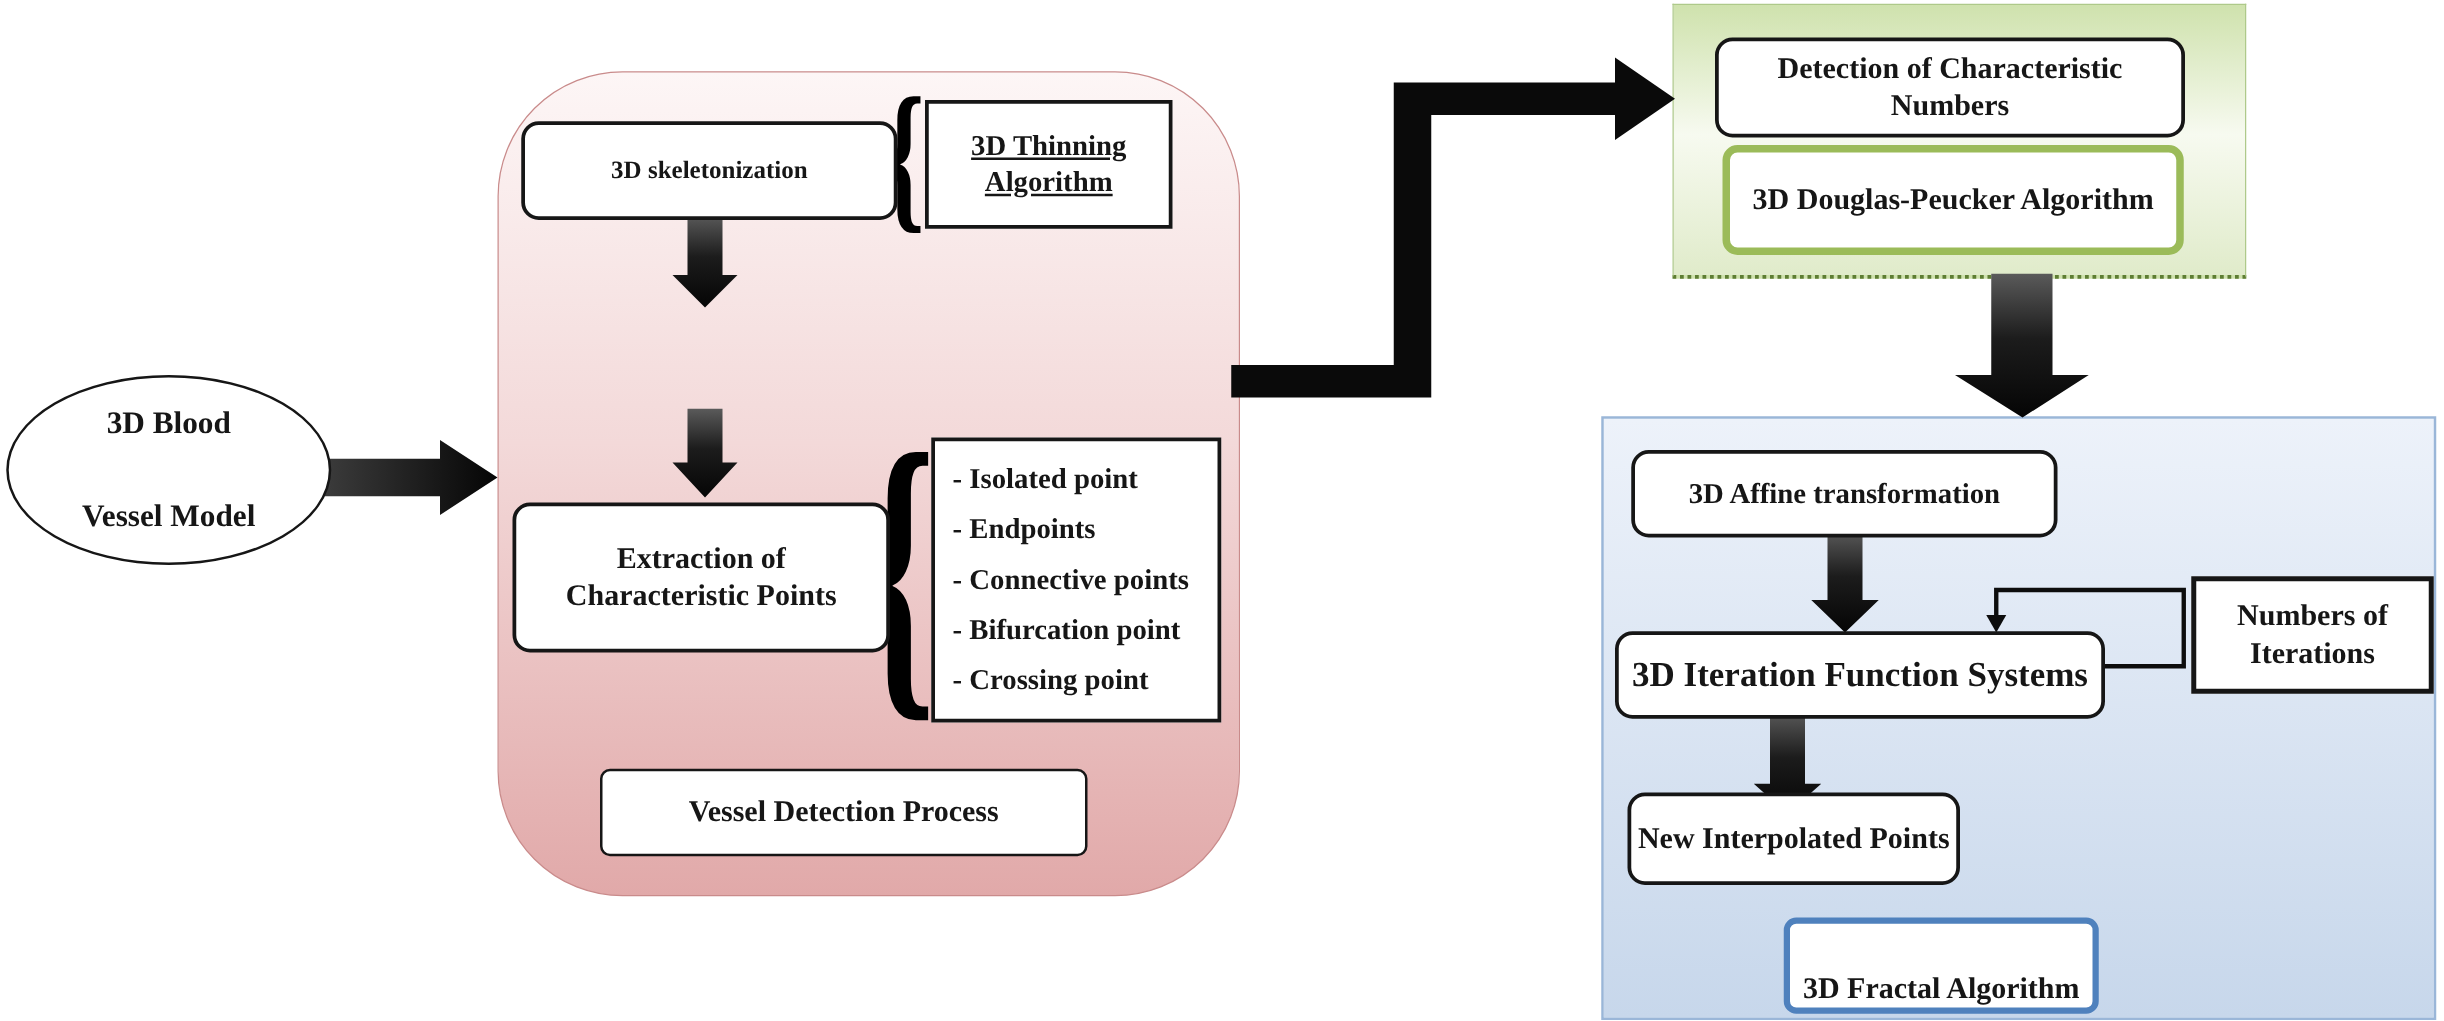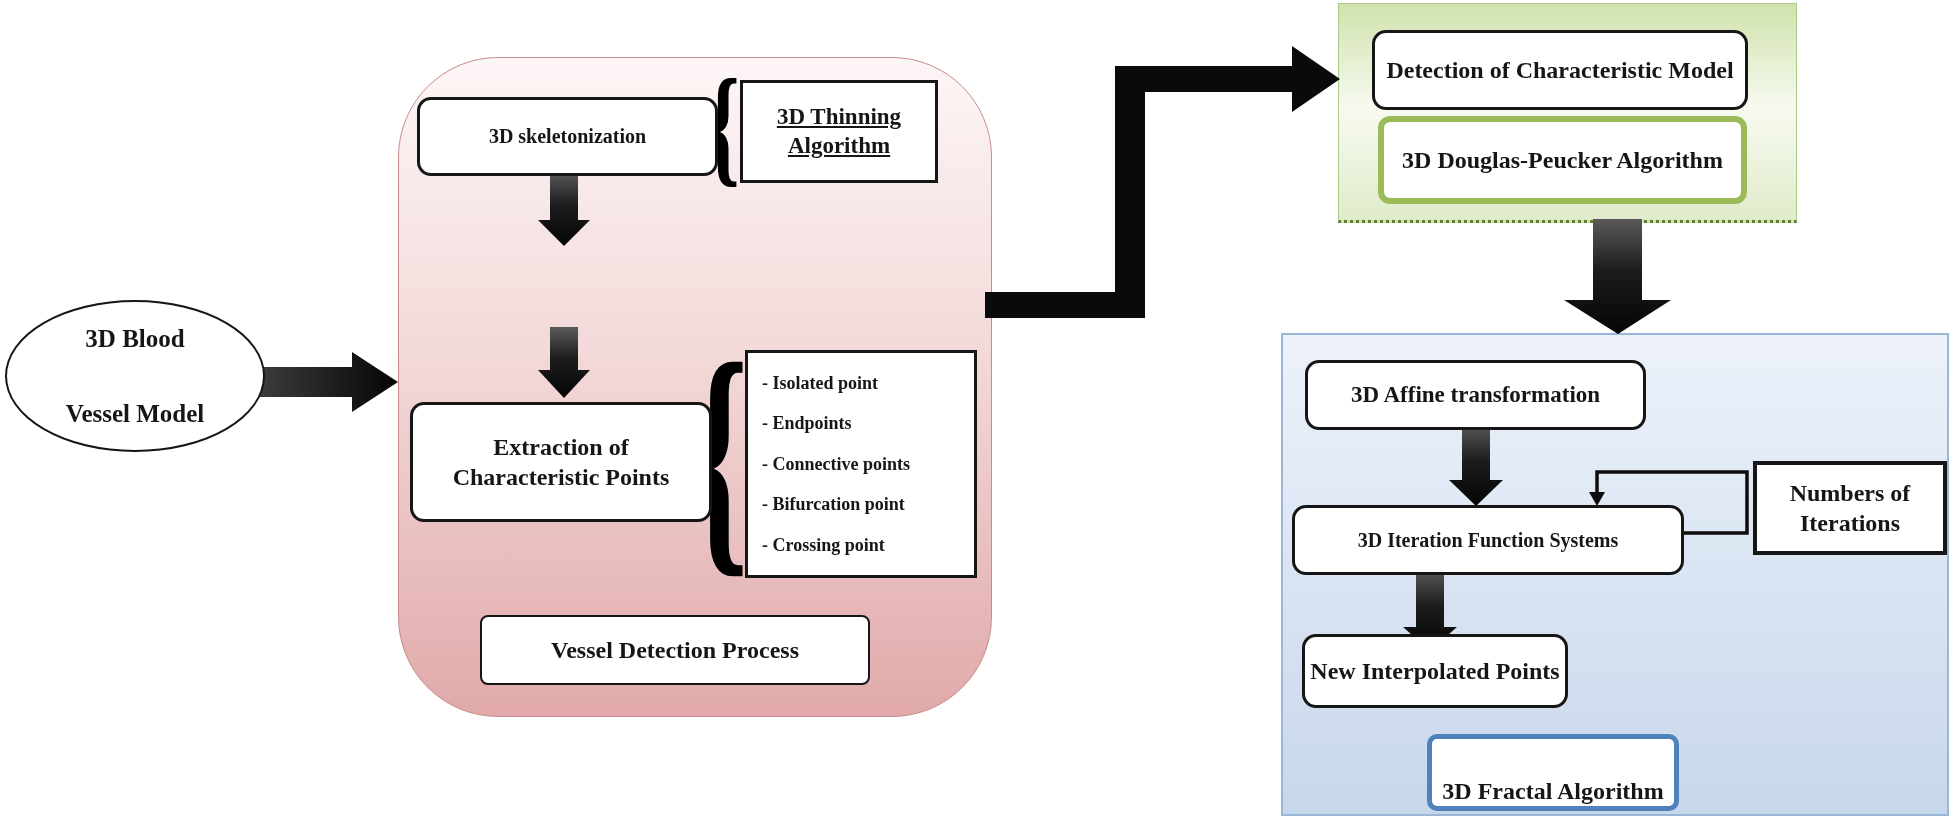--- a/index.html
+++ b/index.html
@@ -38,28 +38,28 @@
     text-align:center; font-weight:bold; line-height:1.25;
   }
   .rbox{border:3px solid var(--ink); border-radius:14px;}
   .sbox{border:3px solid var(--ink); border-radius:0;}
   .ellipse{border:2px solid var(--ink); border-radius:50%; background:#ffffff;gap:44px;}
   #node-blood-vessel{left:5px; top:300px; width:256px; height:148px; font-size:25px;}
   #node-skeletonization{left:417px; top:97px; width:295px; height:73px; font-size:20px;}
   #node-thinning{left:740px; top:80px; width:192px; height:97px; font-size:23px; text-decoration:underline;}
   #node-centerline{left:418px; top:250px; width:282px; height:72px; font-size:24px;}
   #node-extraction{left:410px; top:402px; width:296px; height:114px; font-size:24px;}
-  #node-char-list{left:745px; top:350px; width:232px; height:228px; font-size:18px;
+  #node-char-list{left:745px; top:350px; width:232px; height:228px; font-size:23px;
     align-items:flex-start; justify-content:space-around; padding:10px 0 10px 14px; box-sizing:border-box; text-align:left;}
   #node-vessel-caption{left:480px; top:615px; width:386px; height:66px; font-size:24px; border-radius:8px; border-width:2.5px;}
   #node-detection{left:1372px; top:30px; width:370px; height:74px; font-size:24px;}
   #node-douglas{left:1378px; top:116px; width:357px; height:76px; font-size:24px;
     border:6px solid var(--douglas-border); border-radius:12px;}
   #node-affine{left:1305px; top:360px; width:335px; height:64px; font-size:23px;}
-  #node-ifs{left:1292px; top:505px; width:386px; height:64px; font-size:20px;}
+  #node-ifs{left:1292px; top:505px; width:386px; height:64px; font-size:28px;}
   #node-iterations{left:1753px; top:461px; width:186px; height:86px; font-size:24px; border-width:4px;}
   #node-newpoints{left:1302px; top:634px; width:260px; height:68px; font-size:24px;}
   #node-fractal{left:1427px; top:734px; width:242px; height:67px; font-size:24px;
     border:5px solid var(--fractal-border); border-radius:10px;justify-content:flex-end;}
   .brace{
     position:absolute; z-index:9; font-weight:bold; color:#000;
     display:flex; align-items:center; justify-content:center; line-height:1;
   }
   #brace-thinning{left:700px; top:62px; width:46px; height:126px; font-size:118px; transform:scale(0.72,1.12);}
   #brace-extraction{left:684px; top:320px; width:70px; height:268px; font-size:240px; transform:scale(0.62,1.08);}
@@ -134,21 +134,21 @@
     <span>- Connective points</span>
     <span>- Bifurcation point</span>
     <span>- Crossing point</span>
   </div>
 
   <div class="node sbox" id="node-vessel-caption">
     <span>Vessel Detection Process</span>
   </div>
 
   <div class="node rbox" id="node-detection">
-    <span>Detection of Characteristic Model</span>
+    <span>Detection of Characteristic Numbers</span>
   </div>
 
   <div class="node" id="node-douglas">
     <span>3D Douglas-Peucker Algorithm</span>
   </div>
 
   <div class="node rbox" id="node-affine">
     <span>3D Affine transformation</span>
   </div>
 

